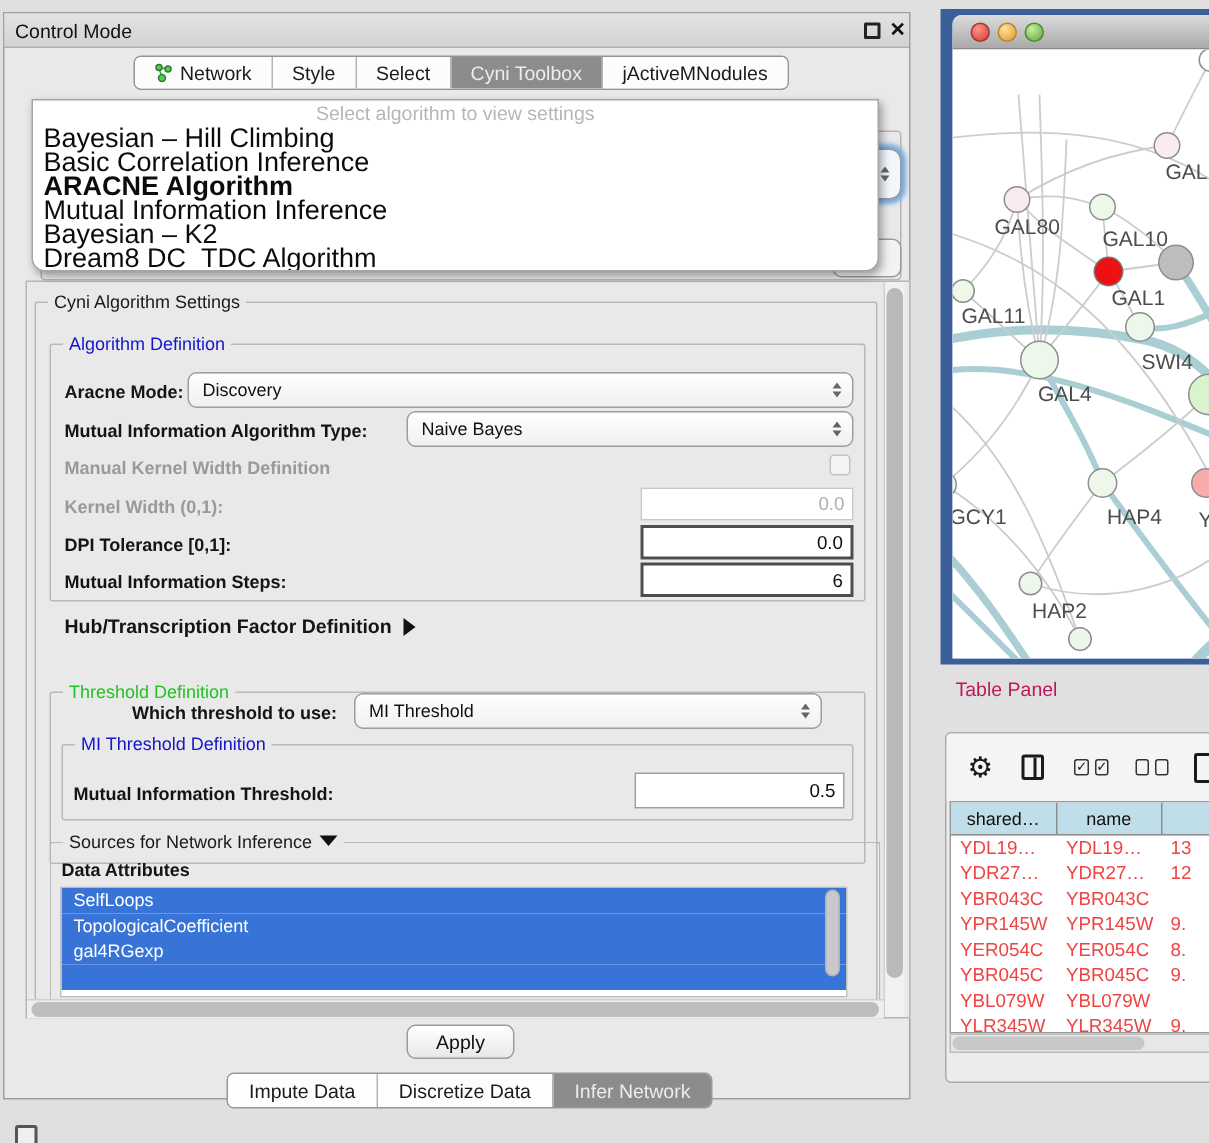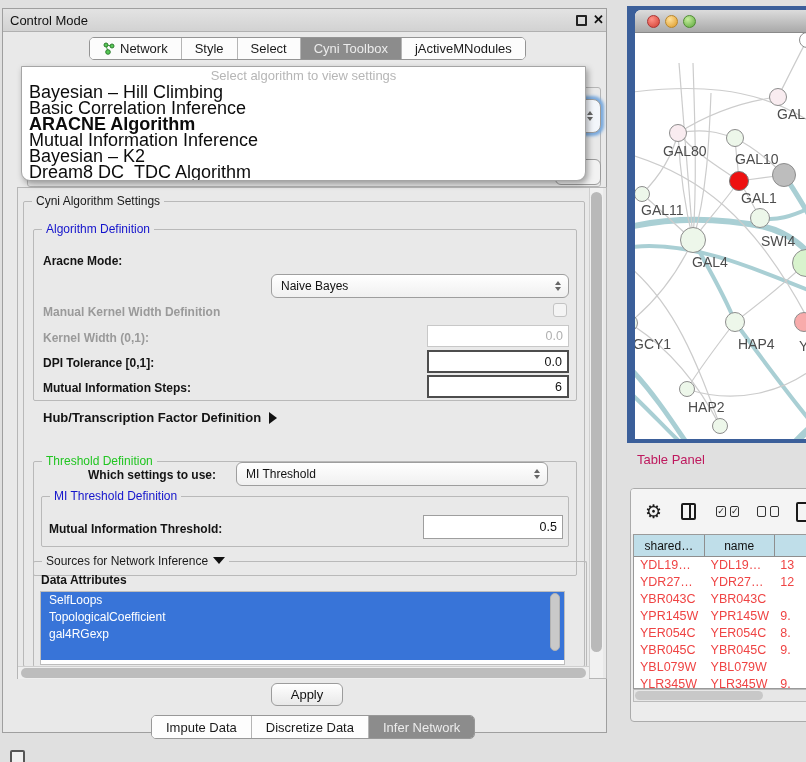--- a/index.html
+++ b/index.html
@@ -176,21 +176,29 @@
 
     <div class="abs groupbox" style="left:20px; top:192px; width:562px; height:466px;">
       <span class="group-title">Cyni Algorithm Settings</span>
     </div>
 
     <div class="abs groupbox" style="left:30px; top:220px; width:544px; height:172px;">
       <span class="group-title blue">Algorithm Definition</span>
     </div>
 
     <div class="abs lbl" style="left:40px; top:245px;">Aracne Mode:</div>
-
+    <div class="abs combo" style="left:122px; top:239px; width:444px; height:24px;">
+      <span>Discovery</span>
+      <span class="stepper">
+          <span class="up"></span>
+          <span class="dn"></span>
+        </span>
+    </div>
+
+    <div class="abs lbl" style="left:40px; top:271px;">Mutual Information Algorithm Type:</div>
     <div class="abs combo" style="left:268px; top:265px; width:298px; height:24px;">
       <span>Naive Bayes</span>
       <span class="stepper">
           <span class="up"></span>
           <span class="dn"></span>
         </span>
     </div>
 
     <div class="abs lbl disabled" style="left:40px; top:296px;">Manual Kernel Width Definition</div>
     <div class="abs checkbox" style="left:550px; top:294px;"></div>
@@ -205,21 +213,21 @@
     <div class="abs field focused" style="left:424px; top:366px; width:142px; height:23px;">6</div>
 
     <div class="abs lbl" style="left:40px; top:401px; font-size:13px;">
       <span>Hub/Transcription Factor Definition</span><span class="arrow-right"></span>
     </div>
 
     <div class="abs groupbox" style="left:30px; top:452px; width:544px; height:115px;">
       <span class="group-title green">Threshold Definition</span>
     </div>
 
-    <div class="abs lbl" style="left:85px; top:459px;">Which settings to use:</div>
+    <div class="abs lbl" style="left:85px; top:459px;">Which threshold to use:</div>
     <div class="abs combo" style="left:233px; top:453px; width:312px; height:24px;">
       <span>MI Threshold</span>
       <span class="stepper">
           <span class="up"></span>
           <span class="dn"></span>
         </span>
     </div>
 
     <div class="abs groupbox" style="left:38px; top:487px; width:528px; height:51px;">
       <span class="group-title blue">MI Threshold Definition</span>

